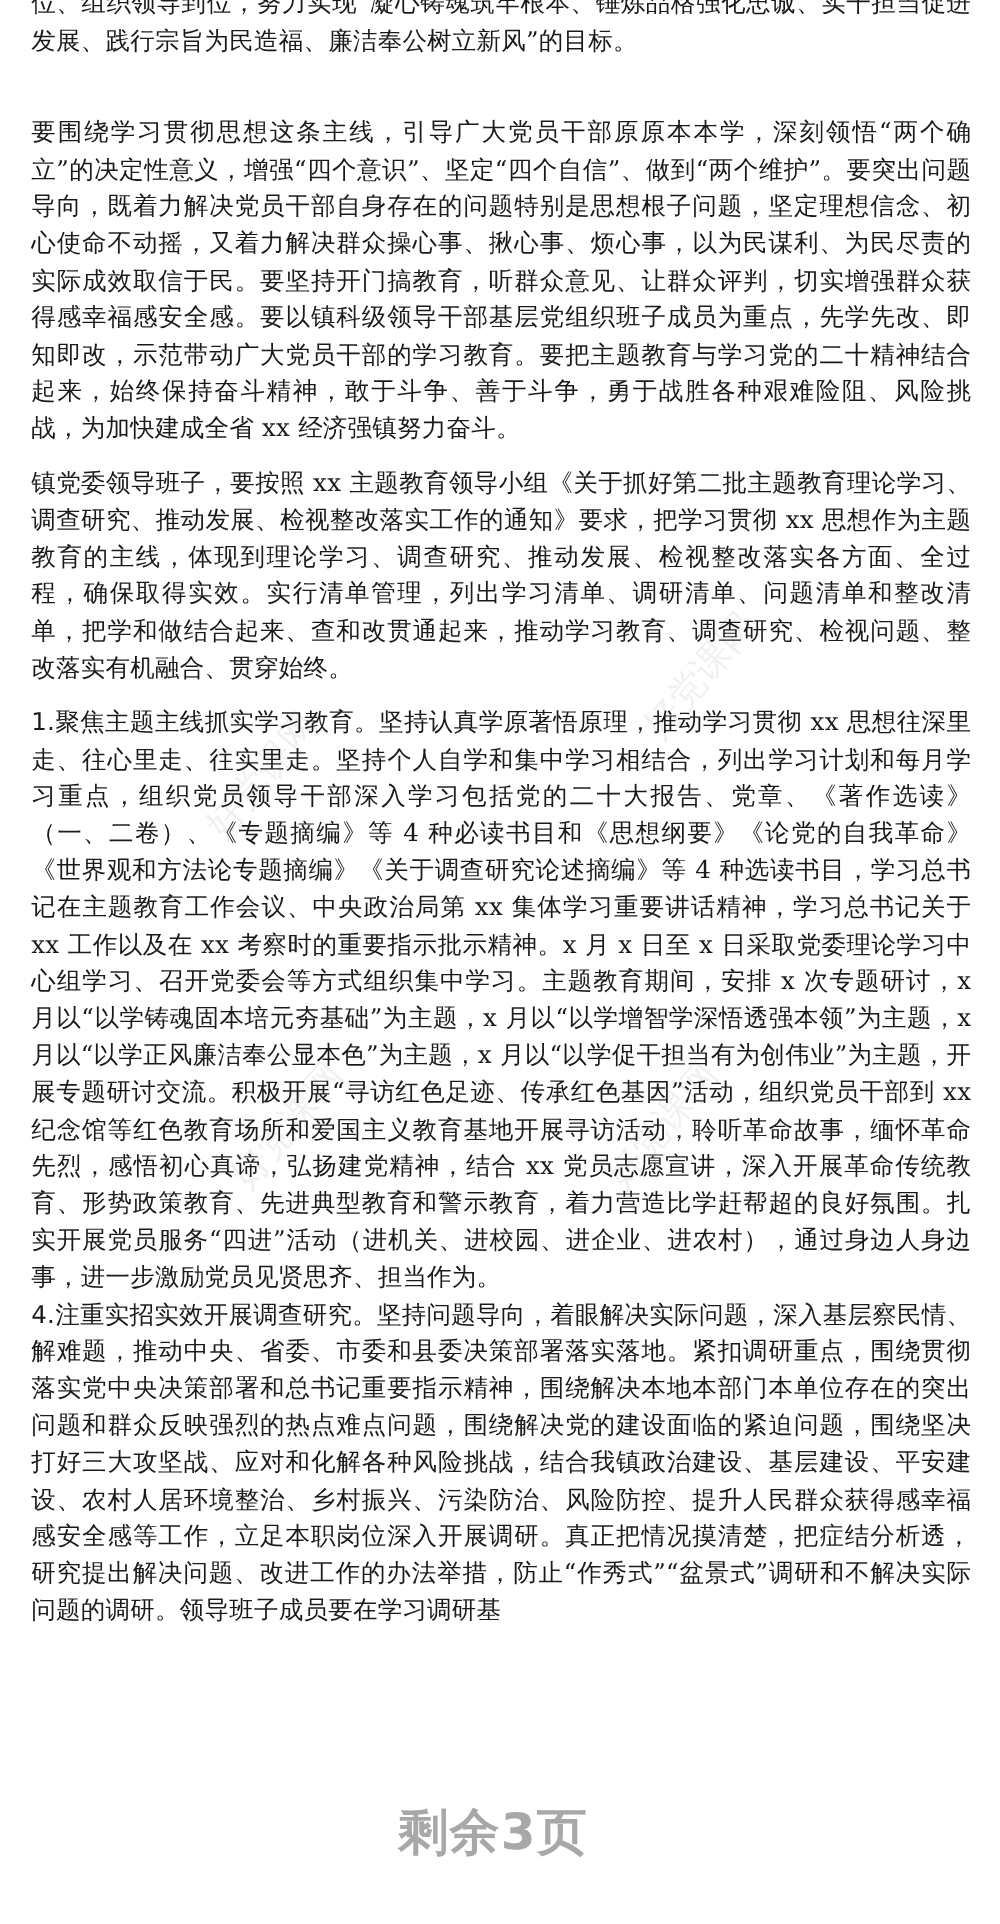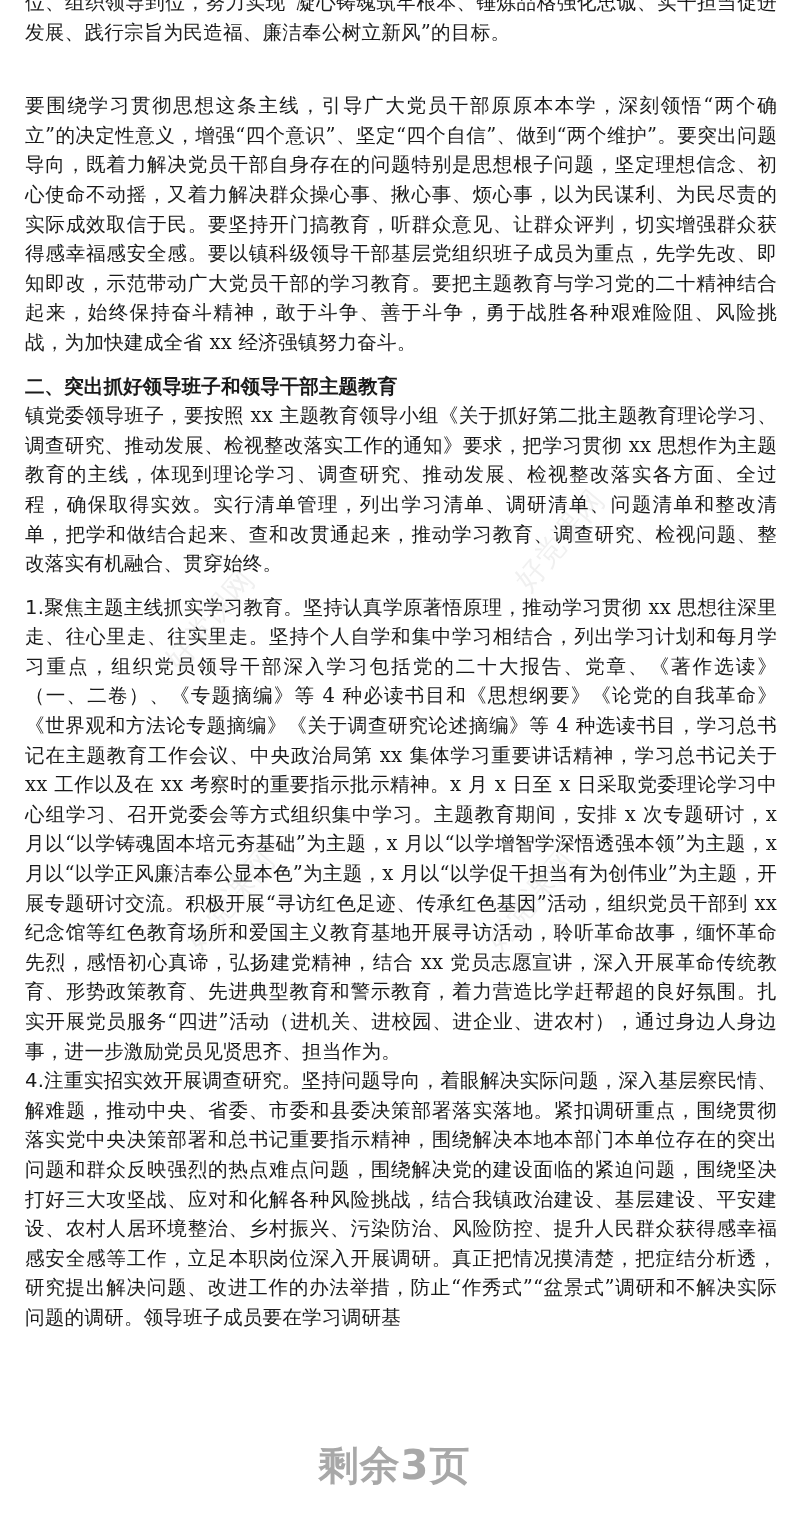--- a/index.html
+++ b/index.html
@@ -51,21 +51,20 @@
 
   <div class="content">
     <p class="para">位、组织领导到位，努力实现“凝心铸魂筑牢根本、锤炼品格强化忠诚、实干担当促进发展、践行宗旨为民造福、廉洁奉公树立新风”的目标。</p>
 
     <div class="gap-large"></div>
 
     <p class="para">要围绕学习贯彻思想这条主线，引导广大党员干部原原本本学，深刻领悟“两个确立”的决定性意义，增强“四个意识”、坚定“四个自信”、做到“两个维护”。要突出问题导向，既着力解决党员干部自身存在的问题特别是思想根子问题，坚定理想信念、初心使命不动摇，又着力解决群众操心事、揪心事、烦心事，以为民谋利、为民尽责的实际成效取信于民。要坚持开门搞教育，听群众意见、让群众评判，切实增强群众获得感幸福感安全感。要以镇科级领导干部基层党组织班子成员为重点，先学先改、即知即改，示范带动广大党员干部的学习教育。要把主题教育与学习党的二十精神结合起来，始终保持奋斗精神，敢于斗争、善于斗争，勇于战胜各种艰难险阻、风险挑战，为加快建成全省 xx 经济强镇努力奋斗。</p>
 
     <div class="gap-mid"></div>
 
-    <h2 class="heading">二、突出抓好领导班子和领导干部主题教育</h2>
     <p class="para">镇党委领导班子，要按照 xx 主题教育领导小组《关于抓好第二批主题教育理论学习、调查研究、推动发展、检视整改落实工作的通知》要求，把学习贯彻 xx 思想作为主题教育的主线，体现到理论学习、调查研究、推动发展、检视整改落实各方面、全过程，确保取得实效。实行清单管理，列出学习清单、调研清单、问题清单和整改清单，把学和做结合起来、查和改贯通起来，推动学习教育、调查研究、检视问题、整改落实有机融合、贯穿始终。</p>
 
     <div class="gap-mid"></div>
 
     <p class="para"><span class="lead">1.聚焦主题主线抓实学习教育。</span><span>坚持认真学原著悟原理，推动学习贯彻 xx 思想往深里走、往心里走、往实里走。坚持个人自学和集中学习相结合，列出学习计划和每月学习重点，组织党员领导干部深入学习包括党的二十大报告、党章、《著作选读》（一、二卷）、《专题摘编》等 4 种必读书目和《思想纲要》《论党的自我革命》《世界观和方法论专题摘编》《关于调查研究论述摘编》等 4 种选读书目，学习总书记在主题教育工作会议、中央政治局第 xx 集体学习重要讲话精神，学习总书记关于 xx 工作以及在 xx 考察时的重要指示批示精神。x 月 x 日至 x 日采取党委理论学习中心组学习、召开党委会等方式组织集中学习。主题教育期间，安排 x 次专题研讨，x 月以“以学铸魂固本培元夯基础”为主题，x 月以“以学增智学深悟透强本领”为主题，x 月以“以学正风廉洁奉公显本色”为主题，x 月以“以学促干担当有为创伟业”为主题，开展专题研讨交流。积极开展“寻访红色足迹、传承红色基因”活动，组织党员干部到 xx 纪念馆等红色教育场所和爱国主义教育基地开展寻访活动，聆听革命故事，缅怀革命先烈，感悟初心真谛，弘扬建党精神，结合 xx 党员志愿宣讲，深入开展革命传统教育、形势政策教育、先进典型教育和警示教育，着力营造比学赶帮超的良好氛围。扎实开展党员服务“四进”活动（进机关、进校园、进企业、进农村），通过身边人身边事，进一步激励党员见贤思齐、担当作为。</span></p>
 
     <p class="para"><span class="lead">4.注重实招实效开展调查研究。</span><span>坚持问题导向，着眼解决实际问题，深入基层察民情、解难题，推动中央、省委、市委和县委决策部署落实落地。紧扣调研重点，围绕贯彻落实党中央决策部署和总书记重要指示精神，围绕解决本地本部门本单位存在的突出问题和群众反映强烈的热点难点问题，围绕解决党的建设面临的紧迫问题，围绕坚决打好三大攻坚战、应对和化解各种风险挑战，结合我镇政治建设、基层建设、平安建设、农村人居环境整治、乡村振兴、污染防治、风险防控、提升人民群众获得感幸福感安全感等工作，立足本职岗位深入开展调研。真正把情况摸清楚，把症结分析透，研究提出解决问题、改进工作的办法举措，防止“作秀式”“盆景式”调研和不解决实际问题的调研。领导班子成员要在学习调研基</span></p>
   </div>
 
   <div class="more-bar">

